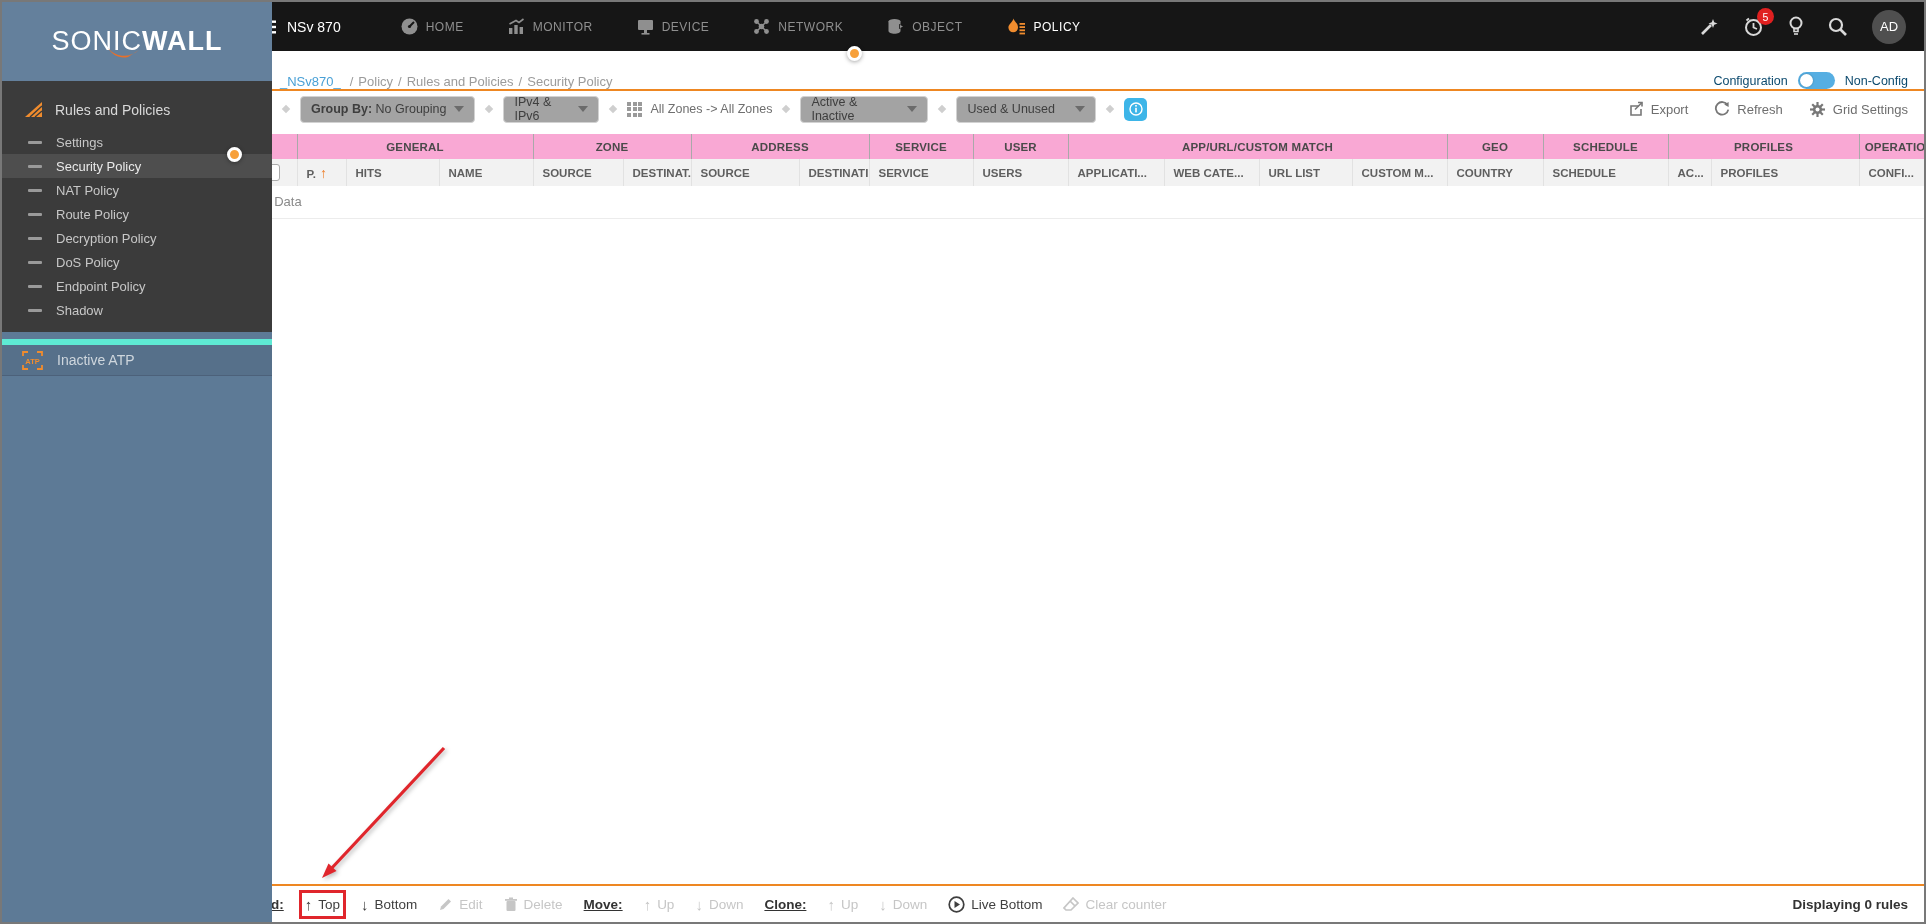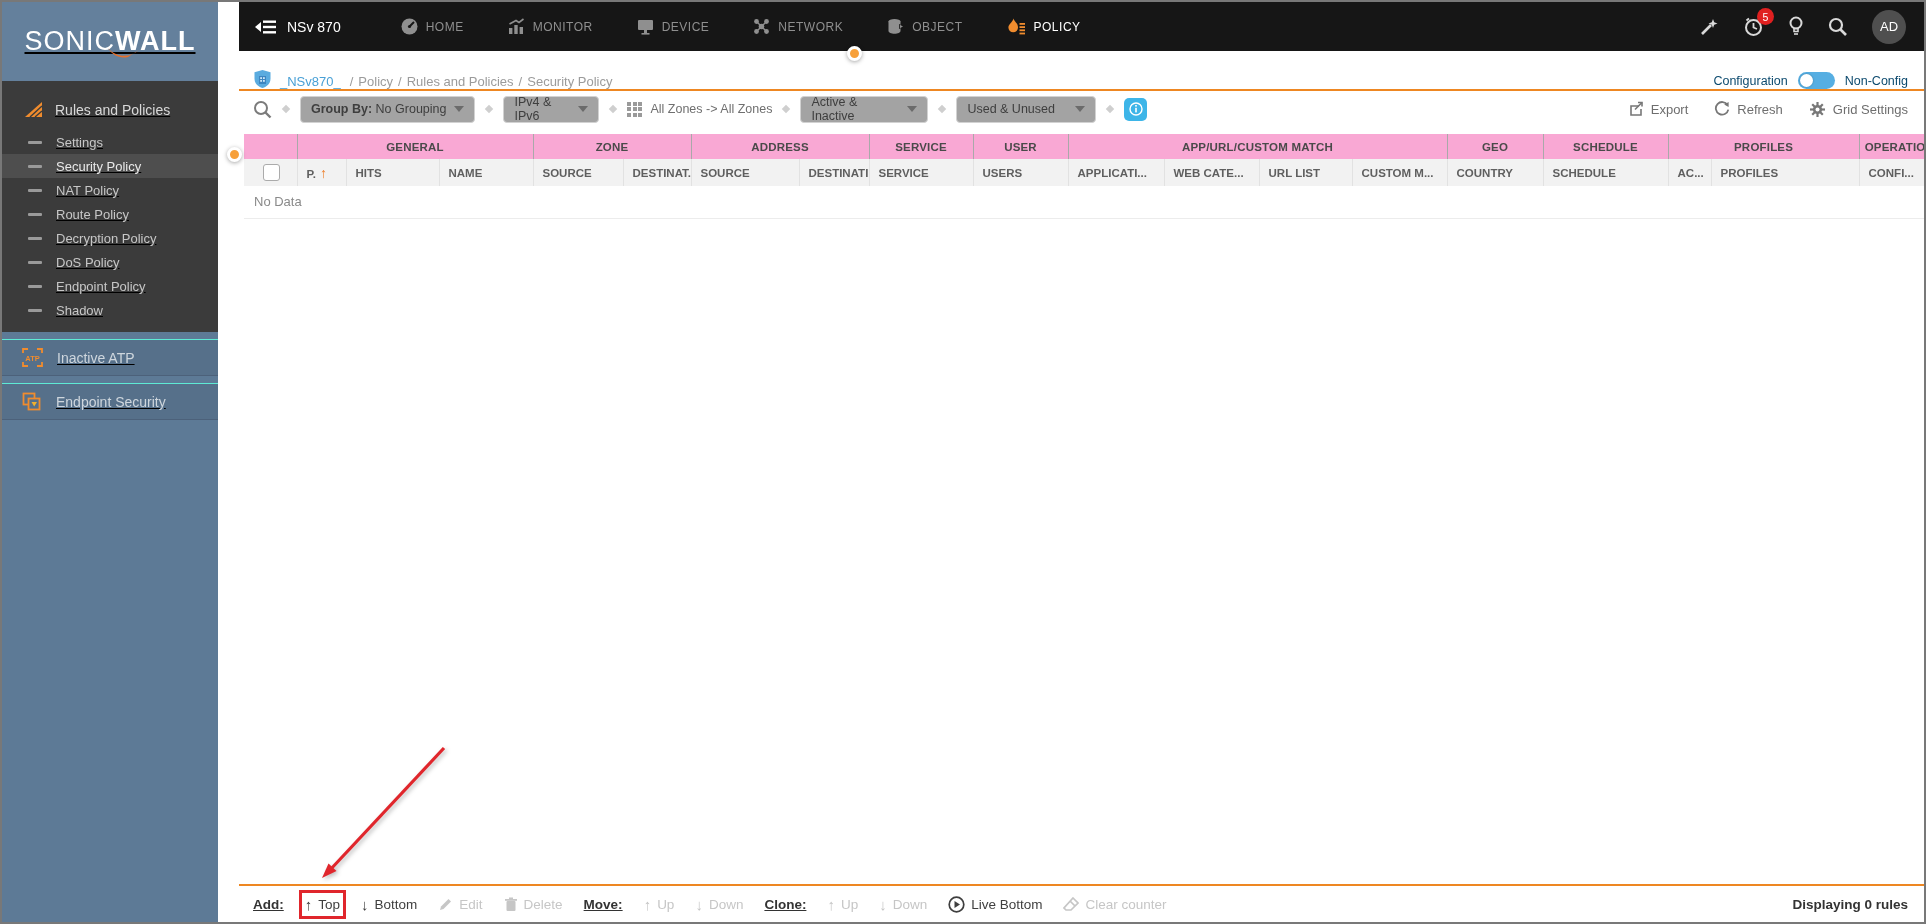--- a/index.html
+++ b/index.html
@@ -1,32 +1,32 @@
 <!DOCTYPE html>
 <html><head>
 <meta charset="utf-8">
 <style>
   * { margin:0; padding:0; box-sizing:border-box; }
   html,body { width:1926px; height:924px; }
   body { font-family:"Liberation Sans","DejaVu Sans",sans-serif; background:#fff; position:relative; overflow:hidden; }
   .frame { position:absolute; inset:0; border:2px solid #787878; background:#fff; overflow:hidden; }
 
   
-  .sidebar { position:absolute; left:0; top:0; width:216px; height:100%; background:#5d7a96; z-index:5;text-decoration:underline; }
+  .sidebar { position:absolute; left:0; top:0; width:270px; height:100%; background:#5d7a96; z-index:5; }
   .logo { height:79px; background:#64809c; display:flex; align-items:center; justify-content:center; position:relative; }
   .logo .brand { color:#fff; font-size:27px; letter-spacing:1px; }
   .logo .brand .light { font-weight:300; }
   .logo .brand .bold { font-weight:700; }
   .logo svg.swoosh { position:absolute; left:104px; top:44px; }
   .side-dark { background:#3b3b3b; padding-top:10px; padding-bottom:10px; }
   .side-section-head { display:flex; align-items:center; gap:12px; padding:10px 0 12px 22px; color:#d9d9d9; font-size:14px; }
   .side-item { display:flex; align-items:center; gap:14px; padding:0 0 0 26px; height:24px; color:#c7c7c7; font-size:13px; cursor:pointer; }
   .side-item.active { background:#4e4e4e; color:#e9e9e9; }
   .dash { width:14px; height:3px; background:#9a9a9a; border-radius:1px; flex:0 0 auto; }
-  .side-extra { display:flex; align-items:center; gap:14px; height:37px; padding-left:20px; color:#ced6dd; font-size:14px; background:#56708a; border-top:1px solid #5eead4; border-bottom:1px solid #4c617a; cursor:pointer; }
+  .side-extra { display:flex; align-items:center; gap:14px; height:37px; padding-left:20px; color:#ced6dd; font-size:14px; background:#56708a; border-top:6px solid #5eead4; border-bottom:1px solid #4c617a; cursor:pointer; }
   .gap6 { height:7px; }
 
   
   .topnav { position:absolute; left:237px; top:0; right:0; height:49px; background:#161616; display:flex; align-items:center; color:#8f8f8f; z-index:4; }
   .collapse { margin-left:16px; display:flex; align-items:center; cursor:pointer; }
   .devname { color:#fff; font-size:14px; margin-left:10px; margin-right:60px; font-weight:400; }
   .navitems { display:flex; align-items:center; gap:44px; }
   .navitem { display:flex; align-items:center; gap:8px; font-size:12px; letter-spacing:.5px; cursor:pointer; }
   .navitem .lbl { color:#8f8f8f; }
   .navitem.active .lbl { color:#fff; }
@@ -141,28 +141,20 @@
             <path d="M1 5 V1 H6"></path>
             <path d="M15 1 H20 V5"></path>
             <path d="M20 14 V18 H15"></path>
             <path d="M6 18 H1 V14"></path>
           </g>
           <text x="10.5" y="12.6" font-size="7.5" font-weight="bold" fill="#f08c2e" text-anchor="middle" font-family="Liberation Sans, sans-serif">ATP</text>
         </svg>
       <span>Inactive ATP</span>
     </div>
     <div class="gap6"></div>
-    <div class="side-extra">
-      <svg width="20" height="19" viewBox="0 0 20 19">
-          <rect x="1.5" y="1.5" width="11" height="11" fill="none" stroke="#f08c2e" stroke-width="1.8"></rect>
-          <rect x="6.5" y="6.5" width="11" height="11" fill="#56708a" stroke="#f08c2e" stroke-width="1.8"></rect>
-          <polygon points="9.5,10 15,10 12.2,14.5" fill="#f0b02e"></polygon>
-        </svg>
-      <span>Endpoint Security</span>
-    </div>
     <div class="gap6"></div>
   </div>
 
   <div class="topnav">
     <span class="collapse">
       <svg width="22" height="16" viewBox="0 0 22 16">
           <polygon points="0,8 6,3 6,13" fill="#fff"></polygon>
           <rect x="8" y="1.5" width="13" height="2.4" fill="#fff"></rect>
           <rect x="8" y="6.8" width="13" height="2.4" fill="#fff"></rect>
           <rect x="8" y="12.1" width="13" height="2.4" fill="#fff"></rect>

